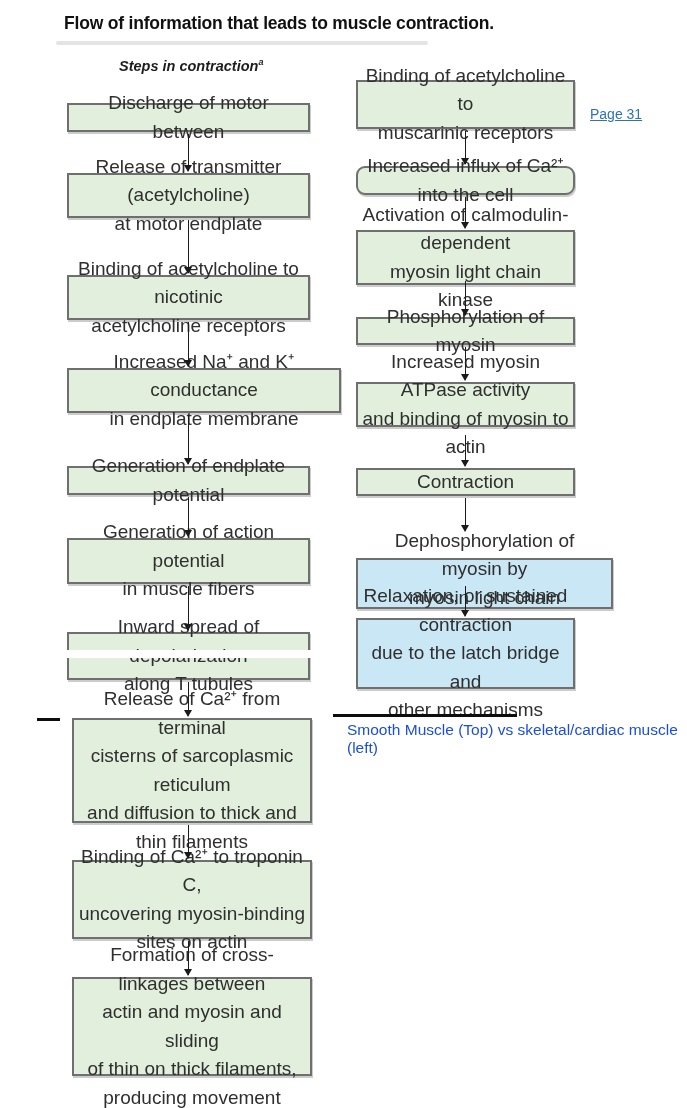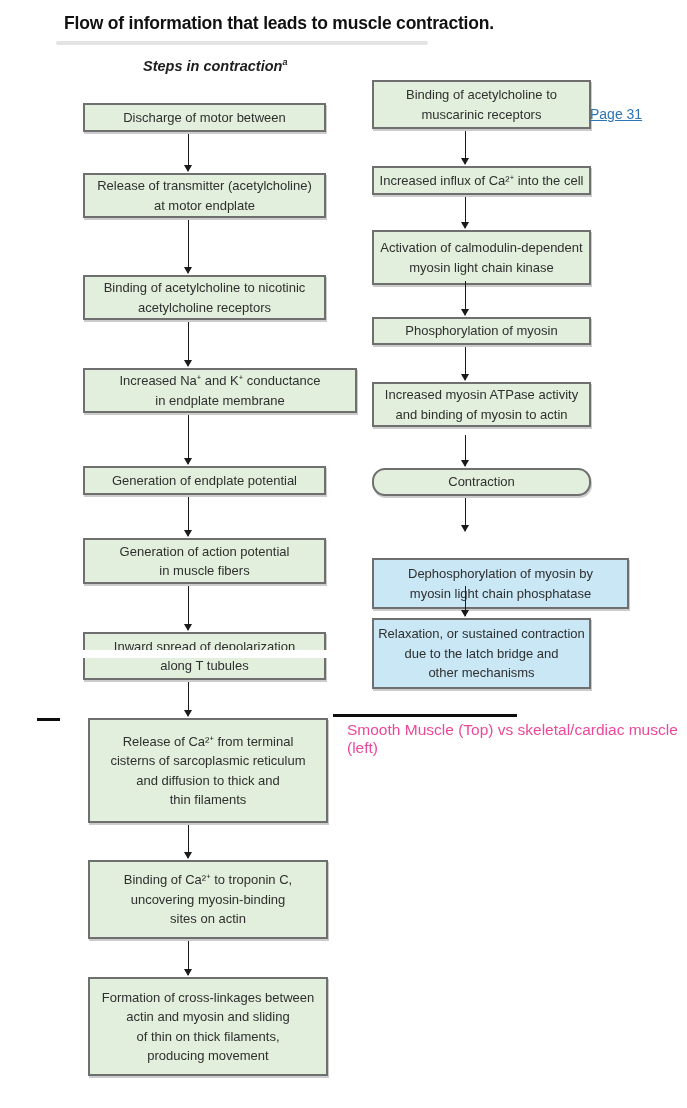--- a/index.html
+++ b/index.html
@@ -15,36 +15,35 @@
     position:absolute;left:64px;top:13px;
     font-size:17.5px;font-weight:bold;color:#111;
     letter-spacing:-0.2px;
   }
   .title-smudge{
     position:absolute;left:56px;top:41px;width:372px;height:4px;
     background:#e4e4e4;border-radius:2px;
   }
   .subtitle{
     position:absolute;left:119px;top:57px;
-    font-size:14.5px;font-weight:bold;font-style:italic;color:#1d1d1d;margin-left:24px;
+    font-size:14.5px;font-weight:bold;font-style:italic;color:#1d1d1d;
   }
   .subtitle .sup{font-size:9px;vertical-align:super;}
   .box{
     position:absolute;
     box-sizing:border-box;
     border:2px solid var(--border-gray);
     background:var(--green-box);
     display:flex;align-items:center;justify-content:center;
     text-align:center;
     white-space:pre-line;
-    font-size:13px;line-height:1.5;
+    font-size:19px;line-height:1.5;
     color:#2f2f2f;
     box-shadow:1px 2px 0 rgba(110,110,110,.35);
     padding:1px 4px;
-    margin-left:16px;
   }
   .box.blue{background:var(--blue-box);}
   .arrow{
     position:absolute;width:1px;background:#1a1a1a;
   }
   .arrow::after{
     content:"";position:absolute;left:-4px;bottom:-1px;
     border-left:4.5px solid transparent;
     border-right:4.5px solid transparent;
     border-top:7px solid #1a1a1a;
@@ -61,21 +60,21 @@
   .dash-left{
     position:absolute;left:37px;top:718px;width:23px;height:3px;
     background:#0d0d0d;
   }
   .caption-line{
     position:absolute;left:333px;top:714px;width:184px;height:3px;
     background:#0d0d0d;
   }
   .caption{
     position:absolute;left:347px;top:721px;width:336px;
-    font-size:15.5px;color:#ec4899;
+    font-size:15.5px;color:#1d4ed8;
   }
 </style>
 </head>
 <body>
 
 <div class="canvas">
 
   <div class="title">Flow of information that leads to muscle contraction.</div>
   <div class="title-smudge"></div>
 
@@ -110,27 +109,27 @@
   <div class="arrow" style="left:188px;top:322px;height:44px;"></div>
   <div class="arrow" style="left:188px;top:415px;height:49px;"></div>
   <div class="arrow" style="left:188px;top:497px;height:39px;"></div>
   <div class="arrow" style="left:188px;top:586px;height:44px;"></div>
   <div class="arrow" style="left:188px;top:682px;height:34px;"></div>
   <div class="arrow" style="left:188px;top:825px;height:33px;"></div>
   <div class="arrow" style="left:188px;top:941px;height:34px;"></div>
 
   <div class="box" style="left:356px;top:80px;width:219px;height:49px;">Binding of acetylcholine to
 muscarinic receptors</div>
-  <div class="box" style="left:356px;top:166px;width:219px;height:29px;">Increased influx of Ca²⁺ into the cell</div>
+  <div class="box" style="left:356px;top:166px;width:219px;height:29px;border-radius:9px;">Increased influx of Ca²⁺ into the cell</div>
   <div class="box" style="left:356px;top:230px;width:219px;height:55px;">Activation of calmodulin-dependent
 myosin light chain kinase</div>
   <div class="box" style="left:356px;top:317px;width:219px;height:28px;">Phosphorylation of myosin</div>
   <div class="box" style="left:356px;top:382px;width:219px;height:45px;">Increased myosin ATPase activity
 and binding of myosin to actin</div>
-  <div class="box" style="left:356px;top:468px;width:219px;height:28px;border-radius:13px;">Contraction</div>
+  <div class="box" style="left:356px;top:468px;width:219px;height:28px;">Contraction</div>
   <div class="box blue" style="left:356px;top:558px;width:257px;height:51px;">Dephosphorylation of myosin by
 myosin light chain phosphatase</div>
   <div class="box blue" style="left:356px;top:618px;width:219px;height:71px;">Relaxation, or sustained contraction
 due to the latch bridge and
 other mechanisms</div>
 
   <div class="arrow" style="left:465px;top:131px;height:33px;"></div>
   <div class="arrow" style="left:465px;top:197px;height:31px;"></div>
   <div class="arrow" style="left:465px;top:281px;height:34px;"></div>
   <div class="arrow" style="left:465px;top:347px;height:33px;"></div>

